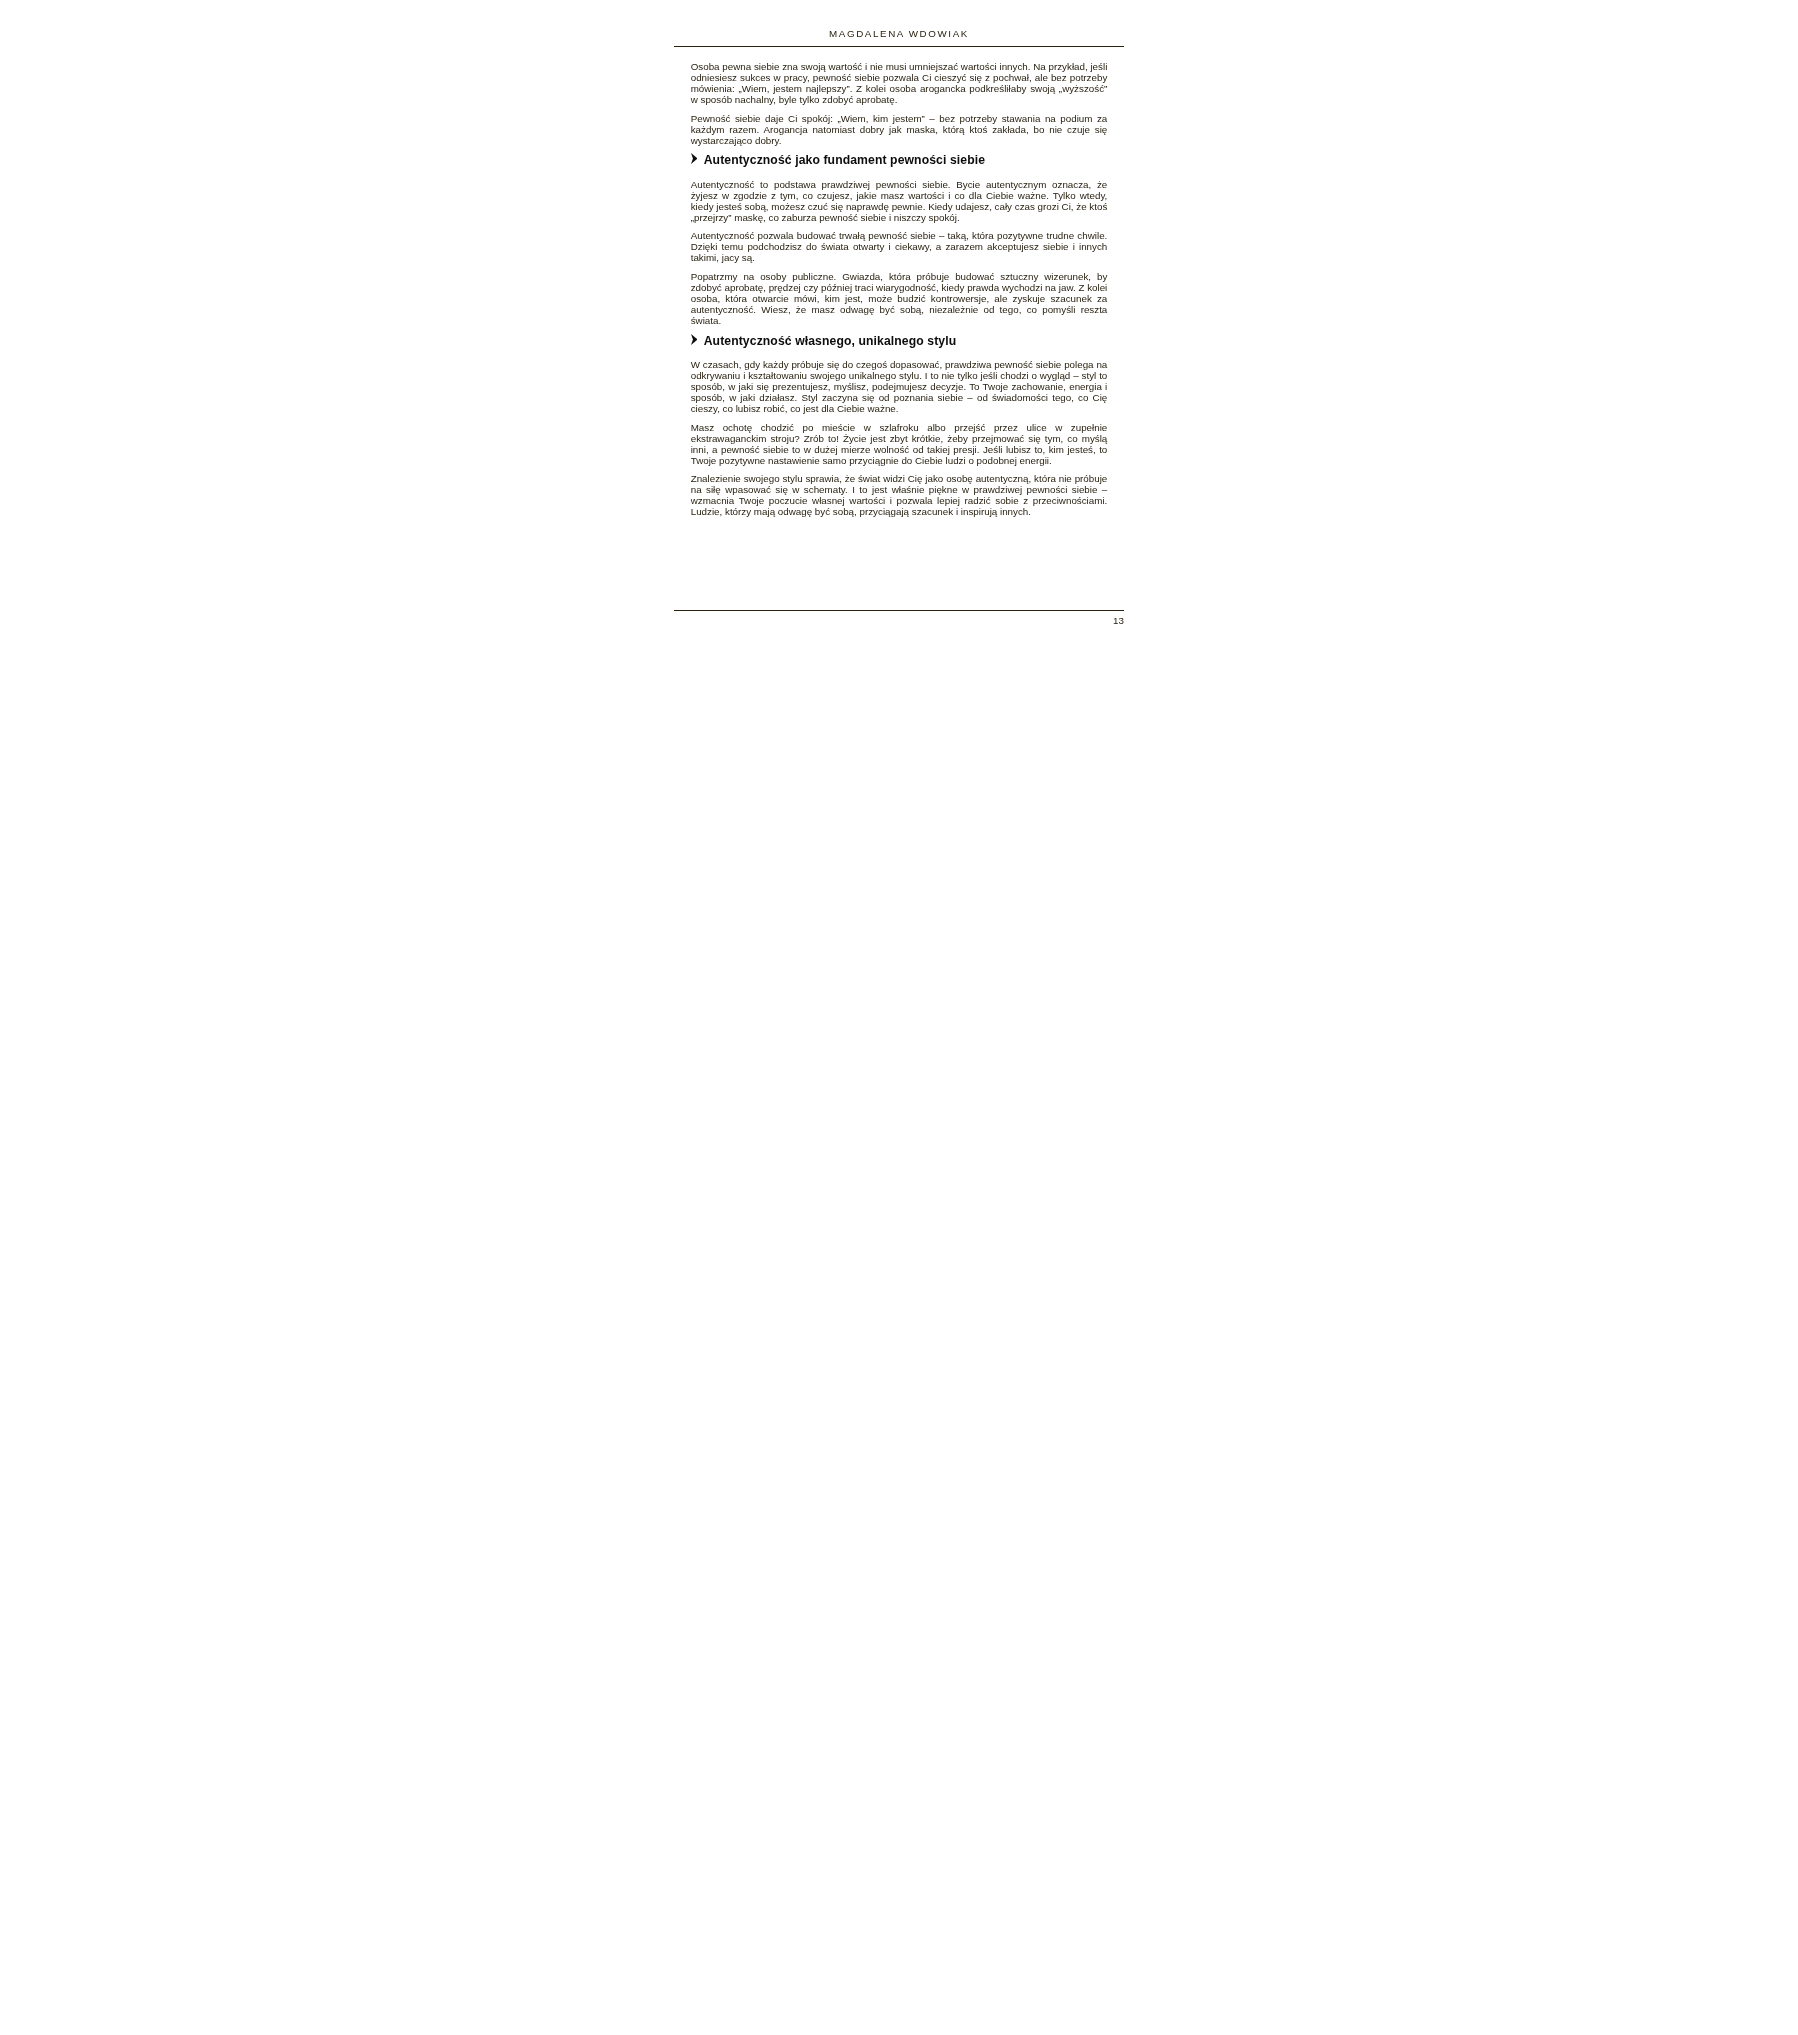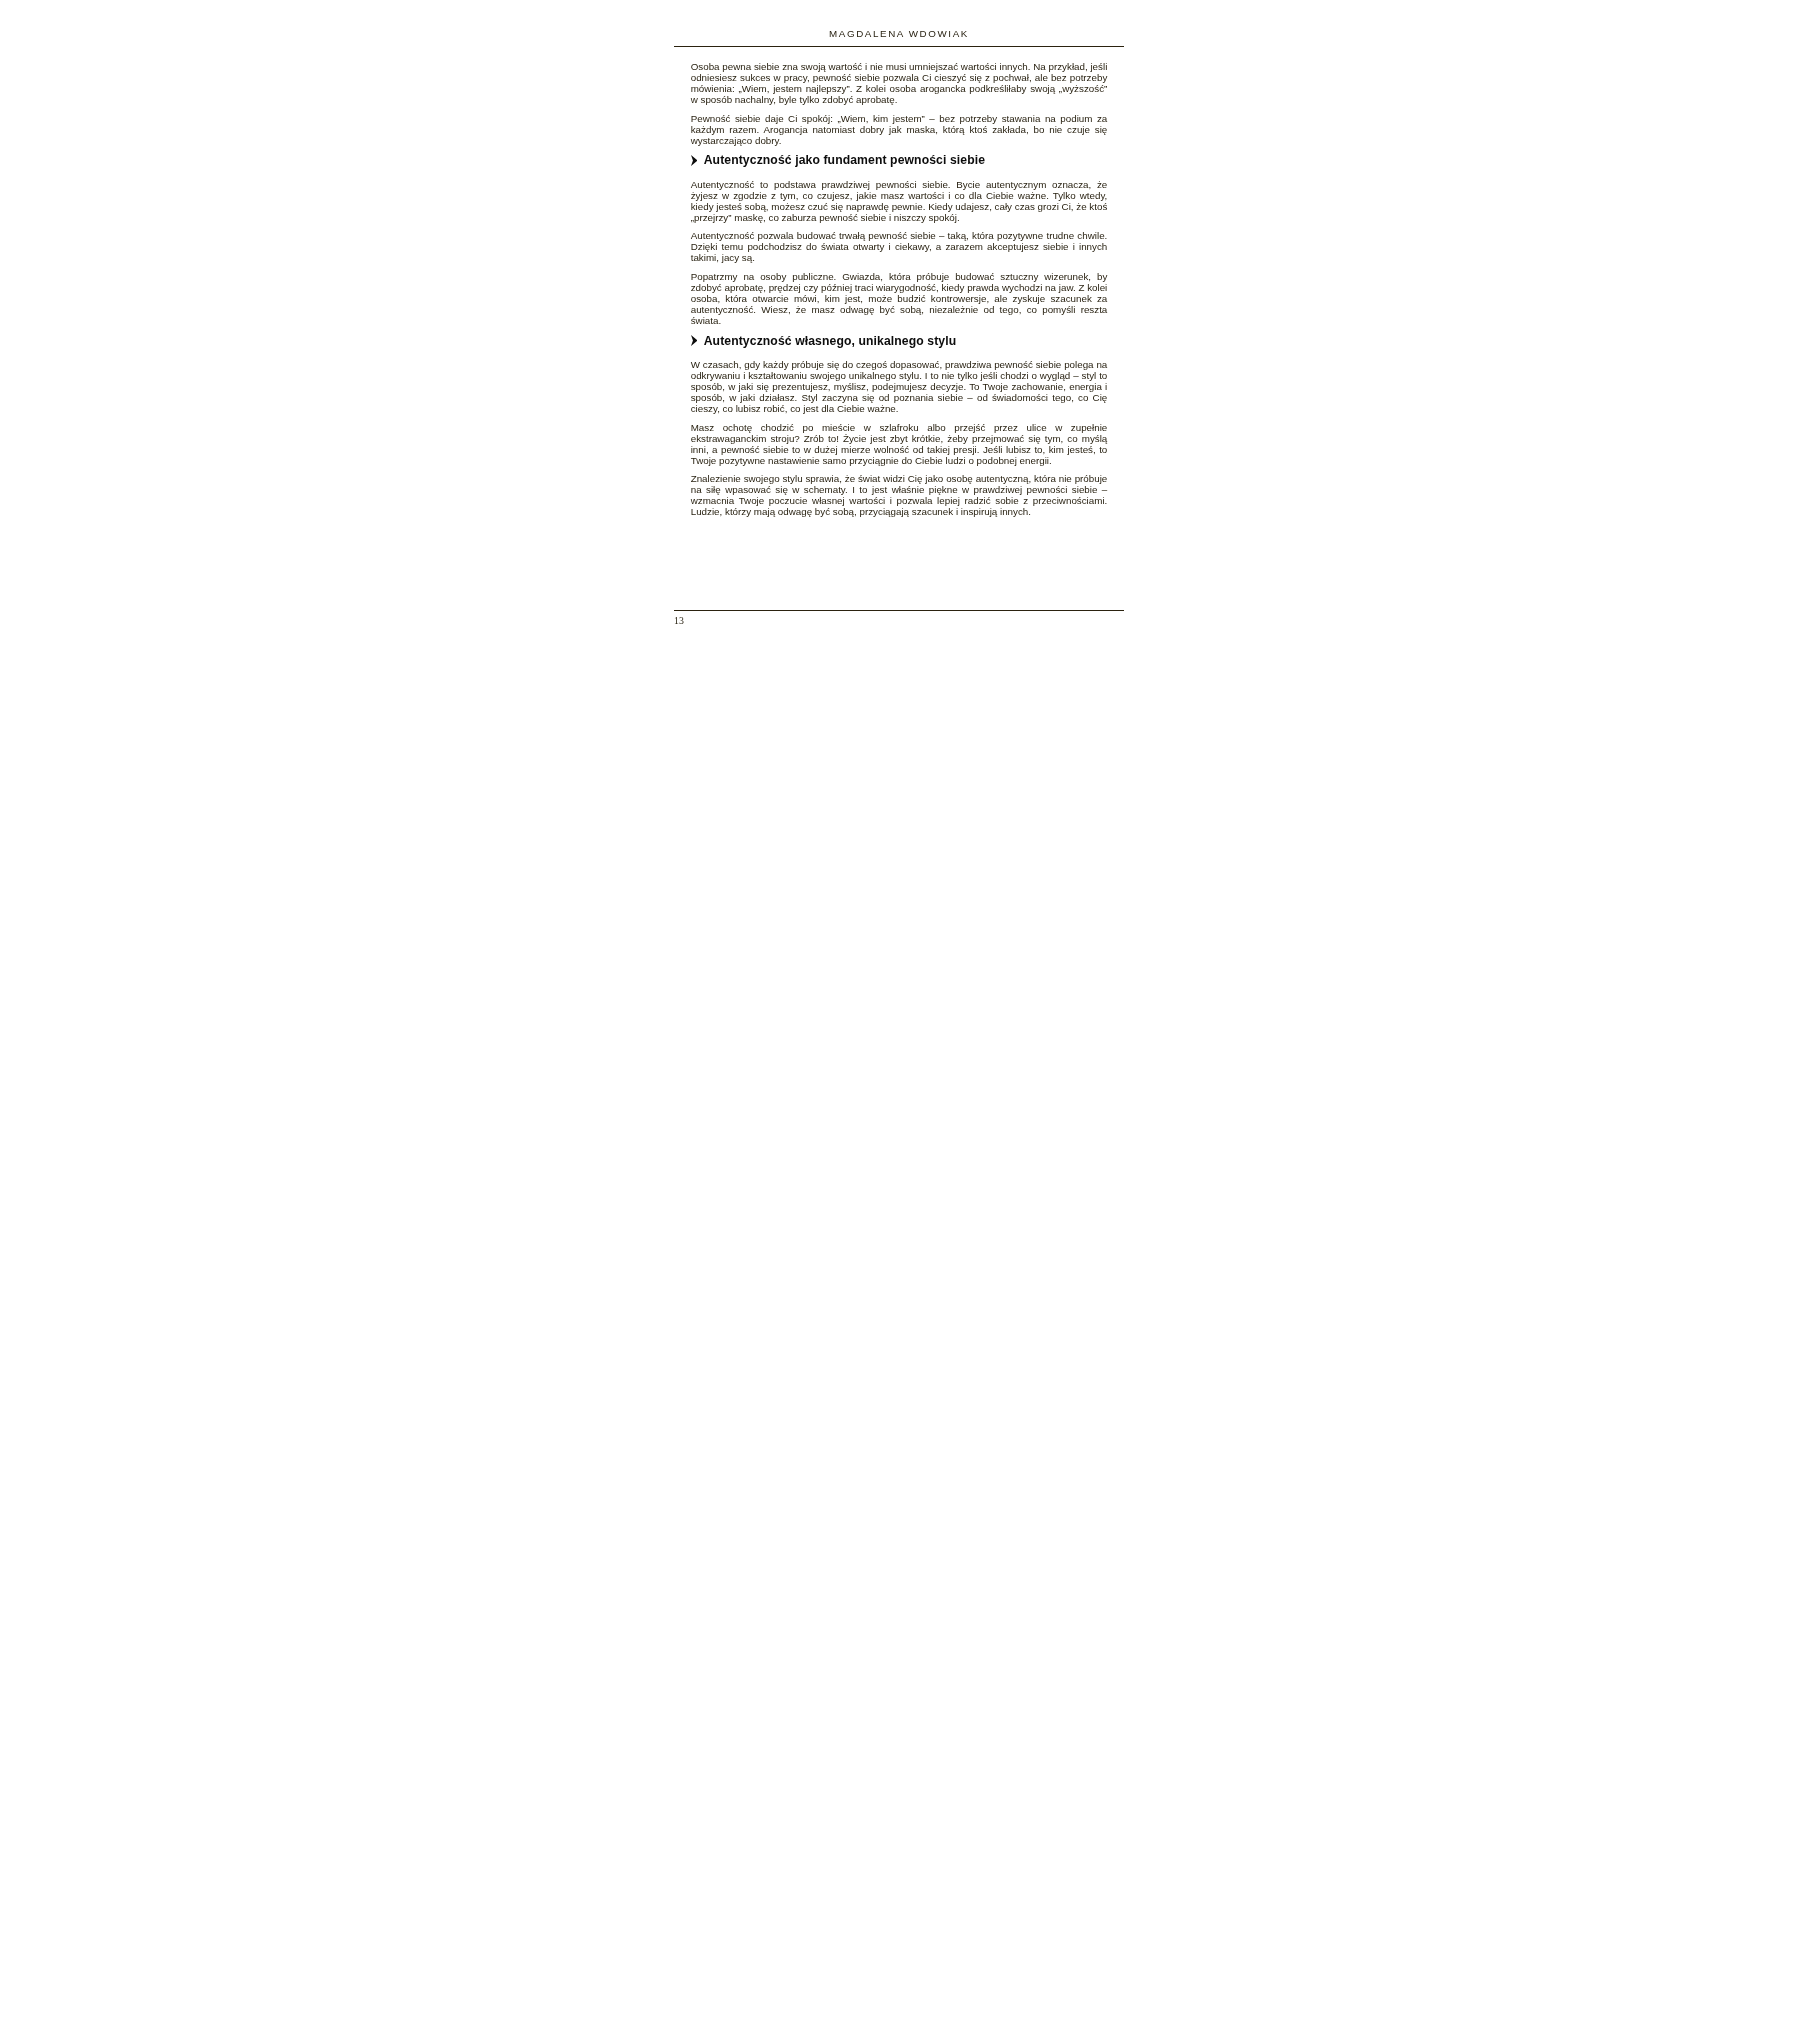--- a/index.html
+++ b/index.html
@@ -50,47 +50,45 @@
     margin: 0 0 7.7px 0;
     text-align: justify;
     text-justify: inter-word;
     font-size: 9.8px;
     line-height: 11px;
     color: #2a2313;
     font-weight: 400;
   }
   h2.section-heading {
     display: flex;
-    align-items: center;
     gap: 6.5px;
     margin: 7px 0 10.6px 0;
     font-size: 12.2px;
     line-height: 14.7px;
     font-weight: 800;
     color: #0d0d0d;
     letter-spacing: 0.1px;
     text-align: left;
   }
   .chevron {
     flex: 0 0 auto;
     width: 6.5px;
     height: 11px;
     display: inline-block;
   }
   footer.page-footer {
     flex: 0 0 auto;
     padding-bottom: 9.8px;
   }
   .page-number {
-    text-align: left;
+    text-align: right;
     font-size: 9.8px;
     line-height: 11.4px;
     margin-top: 4.1px;
     color: #2a2313;
-    font-family: Liberation Serif, serif;
   }
 </style>
 </head>
 <body>
 
 <div class="page">
 
   <header class="page-header">
     <div class="author">MAGDALENA WDOWIAK</div>
     <div class="rule header-rule"></div>

